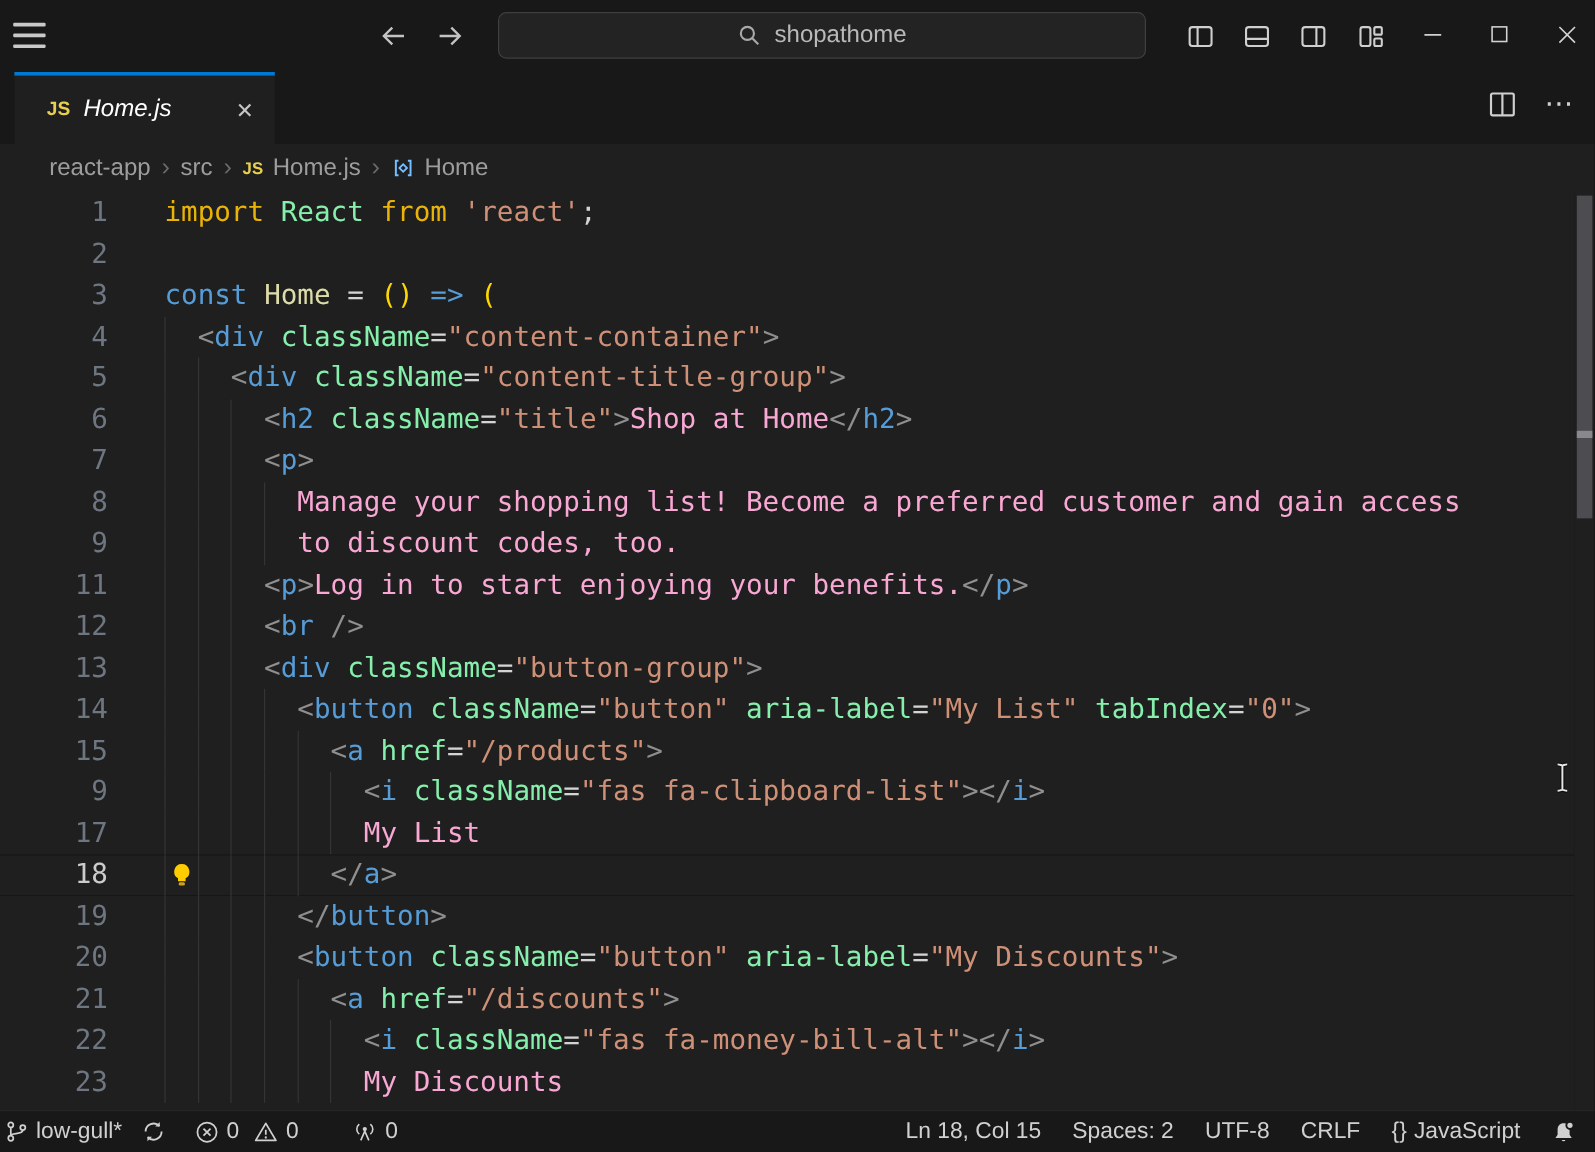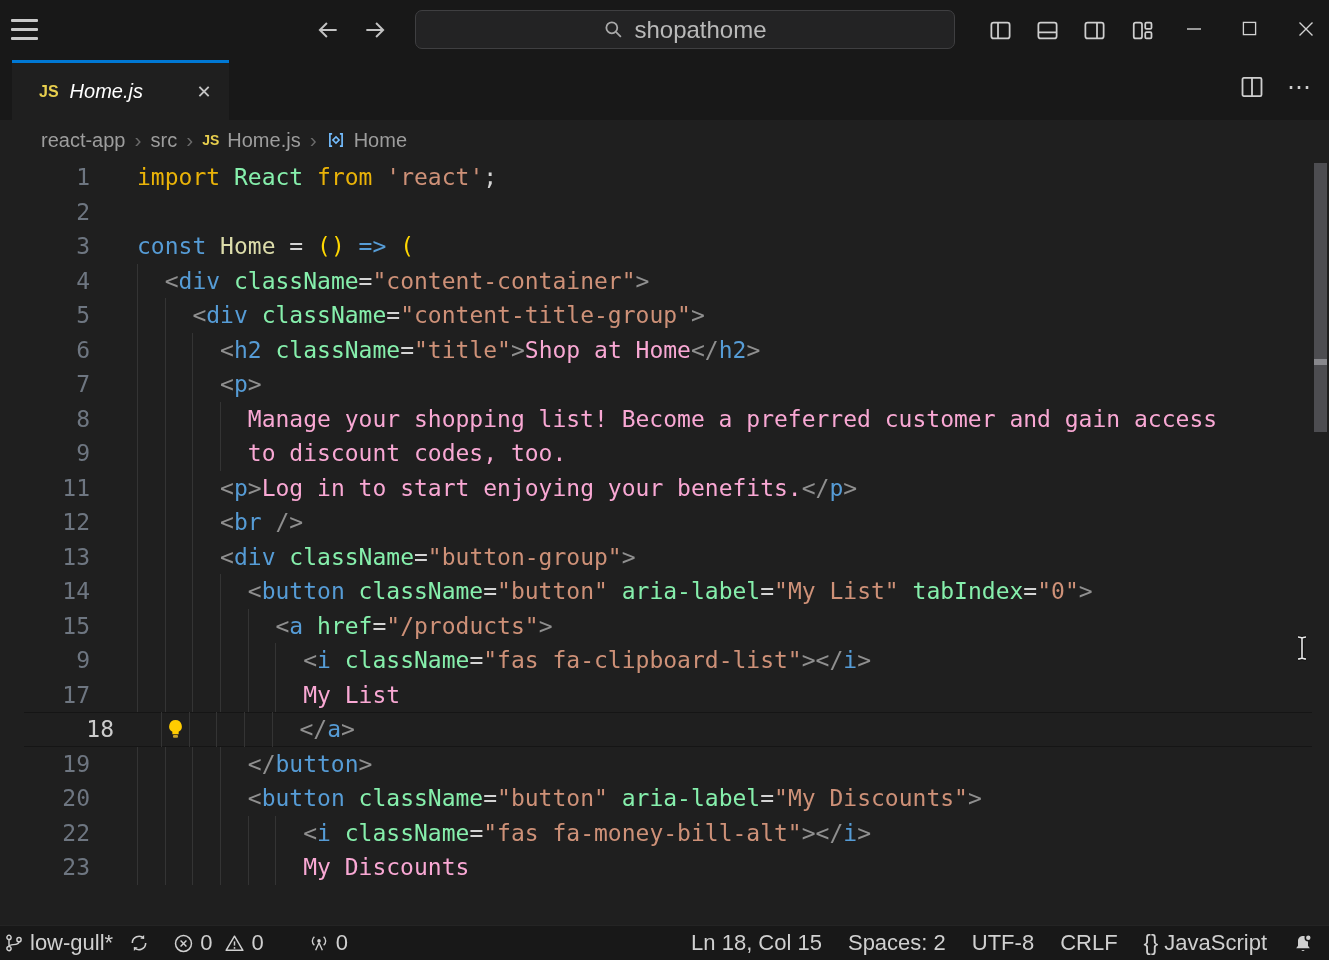--- a/index.html
+++ b/index.html
@@ -8,21 +8,21 @@
   svg{display:block;}
 
   
   .titlebar{position:absolute;top:0;left:0;width:1329px;height:60px;background:#181818;}
   .hamburger{position:absolute;left:11px;top:19px;width:27px;height:21px;display:flex;
              flex-direction:column;justify-content:space-between;cursor:pointer;}
   .hamburger span{display:block;height:2.6px;background:#c9c9c9;border-radius:1px;}
   .navbtn{position:absolute;top:14px;width:32px;height:32px;display:flex;align-items:center;justify-content:center;}
   .cmdcenter{position:absolute;left:415px;top:10px;width:538px;height:37px;background:#232324;
              border:1px solid #3f3f41;border-radius:7px;display:flex;align-items:center;
-             justify-content:center;gap:10px;color:#b9b9b9;font-size:24px;}
+             justify-content:center;gap:10px;color:#b9b9b9;font-size:20px;}
   .layoutbtn{position:absolute;top:16px;width:28px;height:28px;display:flex;align-items:center;justify-content:center;}
   .winbtn{position:absolute;top:0;width:46px;height:57px;display:flex;align-items:center;justify-content:center;}
 
   
   .tabbar{position:absolute;top:60px;left:0;width:1329px;height:60px;background:#181818;}
   .tab{position:absolute;left:12px;top:0;width:217px;height:60px;background:#1f1f1f;
        border-top:3px solid #0078d4;box-sizing:border-box;display:flex;align-items:center;padding:0 12px 0 27px;}
   .jsbadge{color:#e8cf4e;font-weight:bold;font-size:16px;letter-spacing:0;}
   .tabtitle{font-style:italic;color:#ffffff;font-size:20px;margin-left:11px;}
   .tabclose{margin-left:auto;color:#c5c5c5;font-size:18px;width:26px;height:26px;display:flex;
@@ -32,41 +32,41 @@
   
   .breadcrumbs{position:absolute;top:120px;left:0;width:1329px;height:40px;background:#1f1f1f;
                display:flex;align-items:center;padding-left:41px;box-sizing:border-box;
                color:#9d9d9d;font-size:20px;gap:8px;}
   .crumb-sep{color:#6b6b6b;font-size:21px;padding:0 1px;}
   .jsbadge-sm{color:#e8cf4e;font-weight:bold;font-size:14px;}
 
   
   .editor{position:absolute;top:160px;left:0;width:1312px;height:765px;background:#1f1f1f;overflow:hidden;}
   .row{position:relative;height:34.5px;}
-  .row.current{box-shadow:inset 0 1px 0 #151515, inset 0 -1px 0 #151515;margin-left:24px;}
+  .row.current{box-shadow:inset 0 1px 0 #151515, inset 0 -1px 0 #151515;}
   .ln{position:absolute;left:0;top:0;width:90px;text-align:right;color:#6e7681;
       font:23px/34.5px "DejaVu Sans Mono",monospace;}
   .row.current .ln{color:#cccccc;}
   .code{position:absolute;left:137px;top:0;white-space:pre;
         font:23px/34.5px "DejaVu Sans Mono",monospace;color:#d4d4d4;}
   .guide{position:absolute;top:0;height:34.5px;width:1px;background:#343434;}
   .bulb{position:absolute;left:142px;top:6px;}
   .tk-kw{color:#eab308}.tk-var{color:#86efac}.tk-str{color:#ce9178}.tk-fn{color:#dcdcaa}
   .tk-blue{color:#569cd6}.tk-ang{color:#8f8f8f}.tk-pln{color:#d4d4d4}.tk-txt{color:#f9a8d4}
   .tk-gold{color:#ffd700}
 
   
   .sb{position:absolute;top:160px;right:0;width:17px;height:765px;background:#1f1f1f;}
   .sb-thumb{position:absolute;left:2px;width:13px;top:3px;height:269px;background:#4d4d51;}
   .sb-notch{position:absolute;left:2px;width:13px;top:199px;height:6px;background:#88888d;}
 
   
   .statusbar{position:absolute;left:0;bottom:0;width:1329px;height:35px;background:#181818;
              border-top:1px solid #242424;box-sizing:border-box;display:flex;align-items:center;
-             font-size:22px;color:#d0d0d0;}
+             font-size:19px;color:#d0d0d0;}
   .sb-item{display:flex;align-items:center;gap:6px;padding:0 8px;height:100%;}
   .sb-left{display:flex;align-items:center;height:100%;}
   .sb-right{display:flex;align-items:center;height:100%;margin-left:auto;padding-right:8px;gap:10px;}
 
   .ibeam{position:absolute;left:1294px;top:635px;}
 </style>
 </head>
 <body>
 
 <div id="app">
@@ -315,20 +315,29 @@
           <span class="guide" style="left: 220.076px;"></span>
           <span class="ln">20</span>
           <span class="code">        <span class="tk-ang">&lt;</span><span class="tk-blue">button</span><span class="tk-pln"> </span><span class="tk-var">className</span><span class="tk-pln">=</span><span class="tk-str">"button"</span><span class="tk-pln"> </span><span class="tk-var">aria-label</span><span class="tk-pln">=</span><span class="tk-str">"My Discounts"</span><span class="tk-ang">&gt;</span></span>
         </div>
         <div class="row">
           <span class="guide" style="left: 137px;"></span>
           <span class="guide" style="left: 164.692px;"></span>
           <span class="guide" style="left: 192.384px;"></span>
           <span class="guide" style="left: 220.076px;"></span>
           <span class="guide" style="left: 247.768px;"></span>
+          <span class="ln">21</span>
+          <span class="code">          <span class="tk-ang">&lt;</span><span class="tk-blue">a</span><span class="tk-pln"> </span><span class="tk-var">href</span><span class="tk-pln">=</span><span class="tk-str">"/discounts"</span><span class="tk-ang">&gt;</span></span>
+        </div>
+        <div class="row">
+          <span class="guide" style="left: 137px;"></span>
+          <span class="guide" style="left: 164.692px;"></span>
+          <span class="guide" style="left: 192.384px;"></span>
+          <span class="guide" style="left: 220.076px;"></span>
+          <span class="guide" style="left: 247.768px;"></span>
           <span class="guide" style="left: 275.46px;"></span>
           <span class="ln">22</span>
           <span class="code">            <span class="tk-ang">&lt;</span><span class="tk-blue">i</span><span class="tk-pln"> </span><span class="tk-var">className</span><span class="tk-pln">=</span><span class="tk-str">"fas fa-money-bill-alt"</span><span class="tk-ang">&gt;</span><span class="tk-ang">&lt;/</span><span class="tk-blue">i</span><span class="tk-ang">&gt;</span></span>
         </div>
         <div class="row">
           <span class="guide" style="left: 137px;"></span>
           <span class="guide" style="left: 164.692px;"></span>
           <span class="guide" style="left: 192.384px;"></span>
           <span class="guide" style="left: 220.076px;"></span>
           <span class="guide" style="left: 247.768px;"></span>

